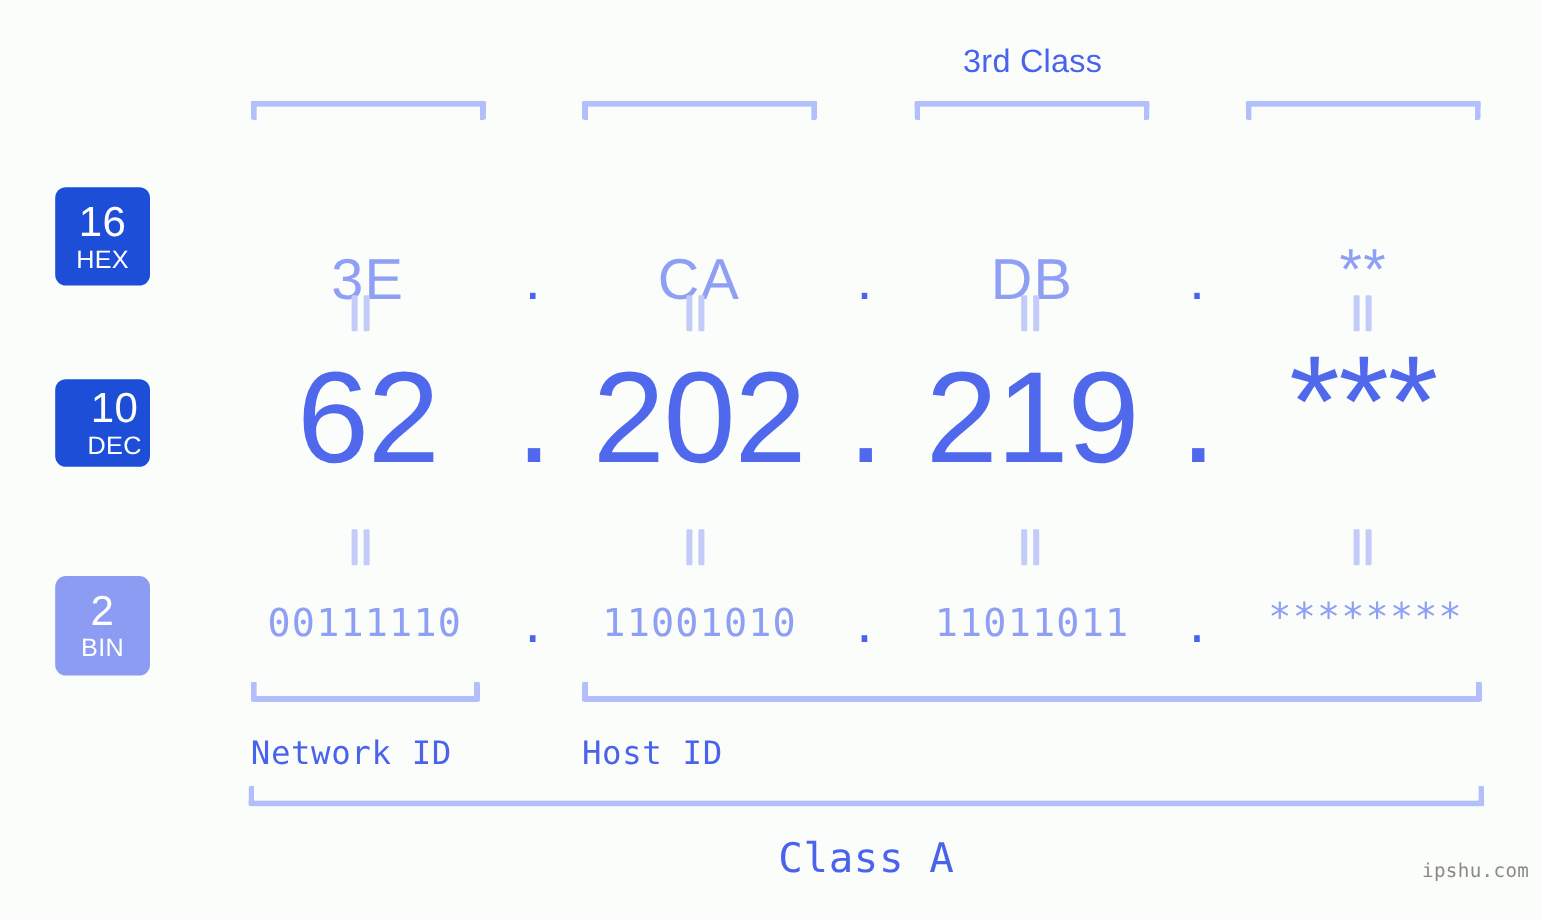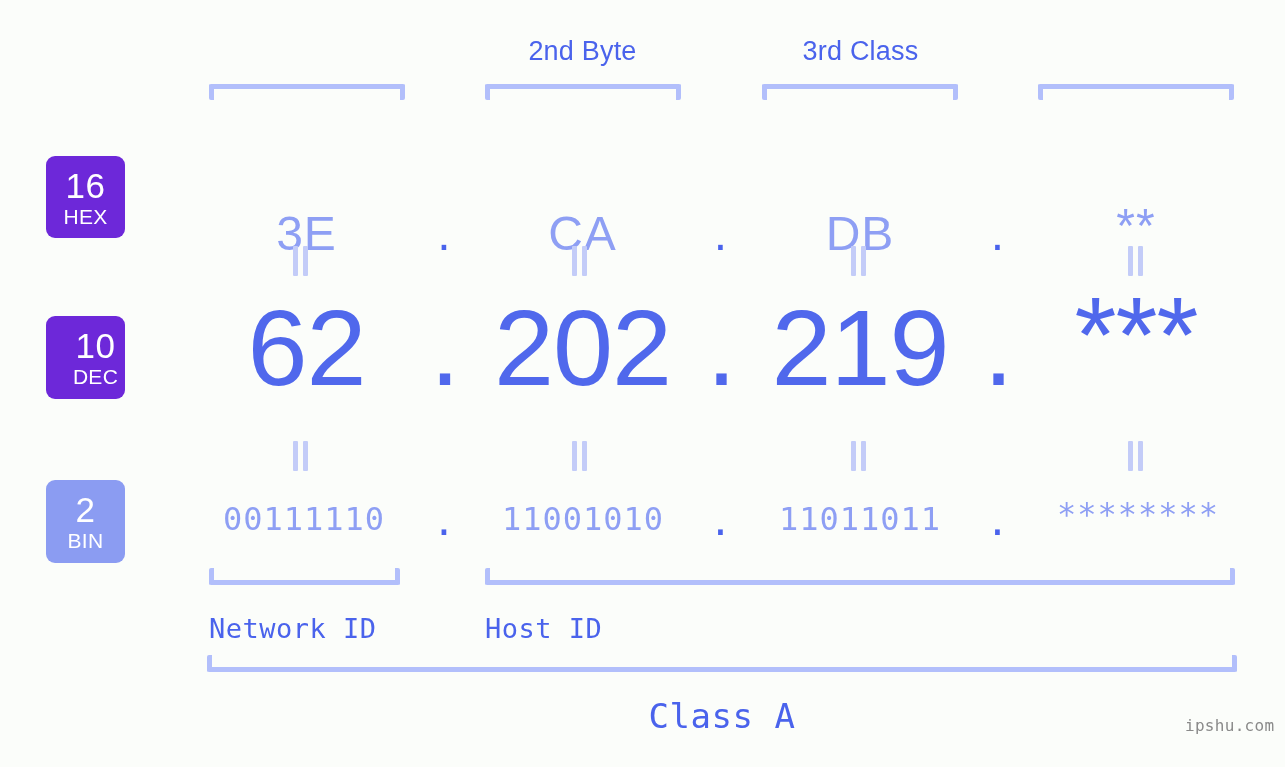--- a/index.html
+++ b/index.html
@@ -48,21 +48,21 @@
     border-radius: 2px;
     height: 17px;
     box-sizing: border-box;
   }
 
   
   .badge {
     position: absolute;
     width: 79px;
     border-radius: 9px;
-    background: #6d28d9;
+    background: #1d4ed8;
     color: #ffffff;
     text-align: center;
     box-sizing: border-box;
     display: flex;
     flex-direction: column;
     align-items: center;
     justify-content: center;
     line-height: 1;
   }
   .badge .num {
@@ -160,21 +160,20 @@
     font-size: 16px;
     letter-spacing: 0.3px;
     white-space: nowrap;
   }
 </style>
 </head>
 <body>
 
 <div id="stage">
 
-  <div class="byte-label" style="left:485px; width:195px;">2nd Byte</div>
   <div class="byte-label" style="left:763px; width:195px;">3rd Class</div>
 
   <div class="bracket-top" style="left:209px; top:84px; width:196px;"></div>
   <div class="bracket-top" style="left:485px; top:84px; width:196px;"></div>
   <div class="bracket-top" style="left:762px; top:84px; width:196px;"></div>
   <div class="bracket-top" style="left:1038px; top:84px; width:196px;"></div>
 
   <div class="badge" style="left:46px; top:156px; height:82px;">
     <div class="num">16</div>
     <div class="abbr">HEX</div>
@@ -200,21 +199,21 @@
   </div>
   <div class="eq" style="left:851px; top:246px;">
     <span class="a"></span>
       <span class="b"></span>
   </div>
   <div class="eq" style="left:1128px; top:246px;">
     <span class="a"></span>
       <span class="b"></span>
   </div>
 
-  <div class="badge" style="left:46px; top:316px; height:83px;padding-left:20px;">
+  <div class="badge" style="left:46px; top:316px; height:73px;padding-left:20px;">
     <div class="num">10</div>
     <div class="abbr">DEC</div>
   </div>
 
   <div class="dec-row">
     <div class="cell" style="left:209px; top:285px; width:195px;">62</div>
     <div class="cell" style="left:404px; top:285px; width:81px;">.</div>
     <div class="cell" style="left:479px; top:285px; width:207px;">202</div>
     <div class="cell" style="left:680px; top:285px; width:82px;">.</div>
     <div class="cell" style="left:757px; top:285px; width:206px;">219</div>

